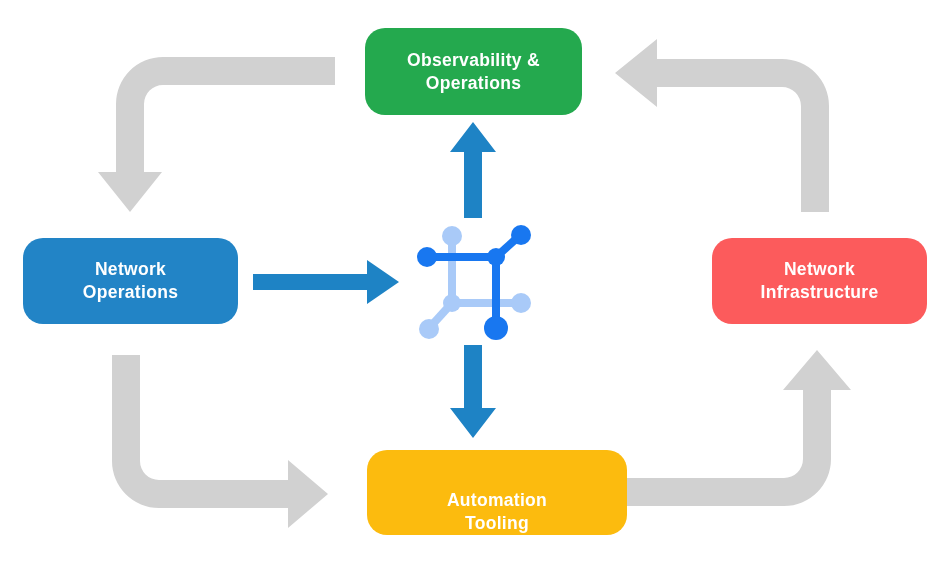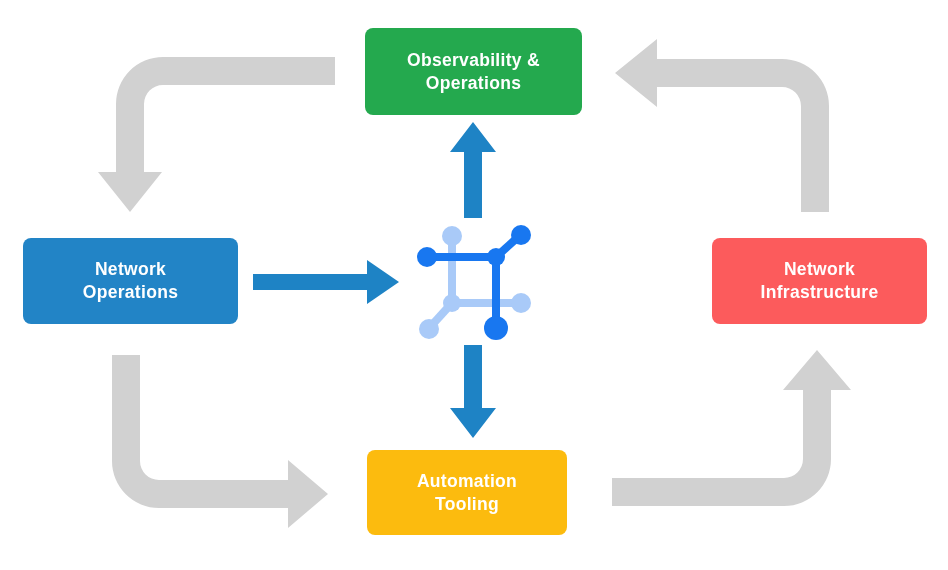--- a/index.html
+++ b/index.html
@@ -5,30 +5,30 @@
   html,body{margin:0;padding:0;}
   .canvas{
     position:relative;
     width:948px;height:570px;
     overflow:hidden;
     font-family:"Liberation Sans","DejaVu Sans",sans-serif;
   }
   .layer{position:absolute;left:0;top:0;width:948px;height:570px;}
   .node{
     position:absolute;
-    border-radius:8px;
+    border-radius:20px;
     display:flex;flex-direction:column;
     align-items:center;justify-content:center;
     text-align:center;
     font-size:17.5px;font-weight:600;letter-spacing:.3px;line-height:23px;
   }
   .node-observability{left:365px;top:28px;width:217px;height:87px;}
   .node-operations{left:23px;top:238px;width:215px;height:86px;}
   .node-infrastructure{left:712px;top:238px;width:215px;height:86px;}
-  .node-automation{left:367px;top:450px;width:200px;height:85px;}
+  .node-automation{left:367px;top:450px;width:260px;height:85px;justify-content:flex-end;}
 </style>
 </head>
 <body>
 
 <div class="canvas" style="background: rgb(255, 255, 255);">
 
   <svg class="layer" width="948" height="570" viewBox="0 0 948 570">
 
     <path d="M335 57 L163 57 A47 47 0 0 0 116 104 L116 172 L98 172 L130 212 L162 172 L144 172 L144 104 A19 19 0 0 1 163 85 L335 85 Z" fill="#D1D1D1"></path>
     <path d="M112 355 L112 461 A47 47 0 0 0 159 508 L288 508 L288 528 L328 494 L288 460 L288 480 L159 480 A19 19 0 0 1 140 461 L140 355 Z" fill="#D1D1D1"></path>

